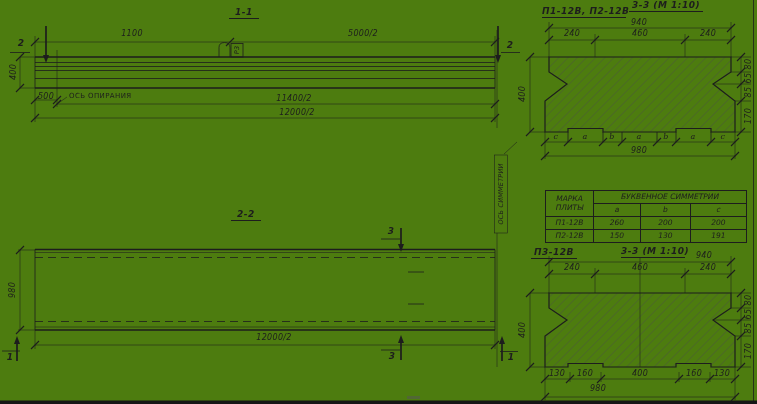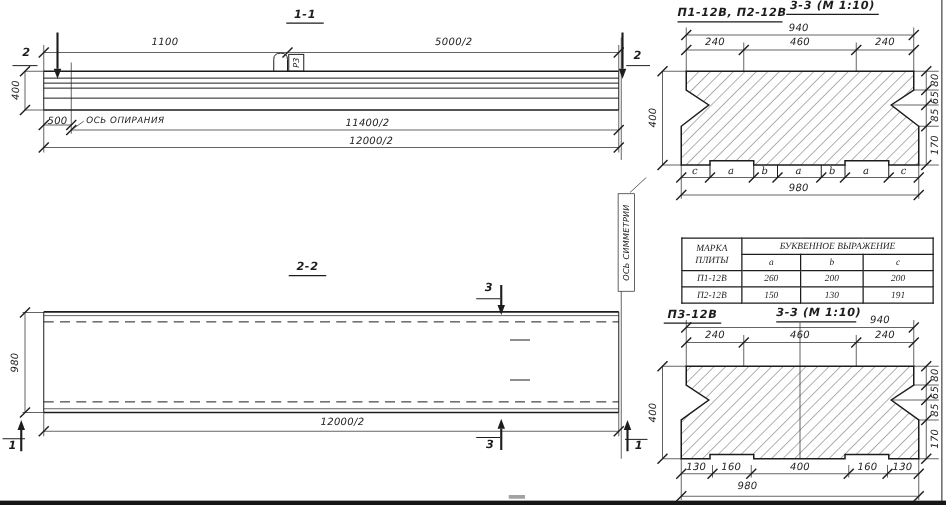--- a/index.html
+++ b/index.html
@@ -1,38 +1,38 @@
 <!DOCTYPE html>
 <html><head>
 <meta charset="utf-8">
 <style>
   html,body{margin:0;padding:0;background:#e8e8e6;}
-  .sheet{position:relative;width:757px;height:404px;background:#ffffff;overflow:hidden;
+  .sheet{position:relative;width:757px;height:404px;background:#4d7c0f;overflow:hidden;
          font-family:"DejaVu Sans",sans-serif;color:#1d1d1d;}
   svg.lines{position:absolute;left:0;top:0;}
   .ol{stroke:#1d1d1d;stroke-width:1.3;fill:none}
   .ln{stroke:#1d1d1d;stroke-width:0.8;fill:none}
   .th{stroke:#1d1d1d;stroke-width:0.55;fill:none}
   .tk{stroke:#1d1d1d;stroke-width:1.1;fill:none}
   .thk{stroke:#1d1d1d;stroke-width:1.7;fill:none}
   .dsh{stroke:#1d1d1d;stroke-width:0.8;fill:none;stroke-dasharray:8 5}
   .hatchpoly{fill:url(#hatch);stroke:#1d1d1d;stroke-width:1.2}
   .arr{fill:#1d1d1d;stroke:none}
   .lbl{position:absolute;transform:translateX(-50%);font-size:8px;font-style:italic;
        white-space:nowrap;letter-spacing:.3px;}
-  .lbl-l{position:absolute;font-size:7px;font-style:italic;white-space:nowrap;letter-spacing:.4px;}
+  .lbl-l{position:absolute;font-size:7px;white-space:nowrap;letter-spacing:.4px;}
   .vlbl{position:absolute;transform:translate(-50%,-50%) rotate(-90deg);font-size:8px;
         font-style:italic;white-space:nowrap;letter-spacing:.3px;}
   .vsm{font-size:6.5px;letter-spacing:.2px;}
   .it{font-family:"DejaVu Serif",serif;}
   .title{position:absolute;text-align:center;font-size:9px;font-style:italic;font-weight:bold;
          border-bottom:1px solid #1d1d1d;padding-bottom:1px;letter-spacing:.5px;white-space:nowrap;}
   .cut{font-size:9px;font-weight:bold;}
   table.ptable{position:absolute;left:545px;top:190px;width:201px;border-collapse:collapse;
-               table-layout:fixed;font-family:Liberation Serif, serif;}
+               table-layout:fixed;}
   .ptable td{border:1px solid #1d1d1d;font-size:7.5px;font-style:italic;text-align:center;
              padding:0;height:12px;line-height:1.1;overflow:hidden;}
 </style>
 </head>
 <body>
 
 <div class="sheet">
 
 <svg class="lines" width="757" height="404" viewBox="0 0 757 404">
   <defs>
@@ -291,21 +291,21 @@
 <table class="ptable">
   <colgroup>
         <col style="width:48px">
         <col style="width:47px">
         <col style="width:50px">
         <col style="width:56px">
       </colgroup>
   <tbody>
         <tr>
     <td rowspan="2">МАРКА ПЛИТЫ</td>
-    <td colspan="3">БУКВЕННОЕ ВЫРАЖЕНИЕ</td>
+    <td colspan="3">БУКВЕННОЕ СИММЕТРИИ</td>
   </tr>
   <tr>
     <td>a</td>
     <td>b</td>
     <td>c</td>
   </tr>
   <tr>
     <td>П1-12В</td>
     <td>260</td>
     <td>200</td>

